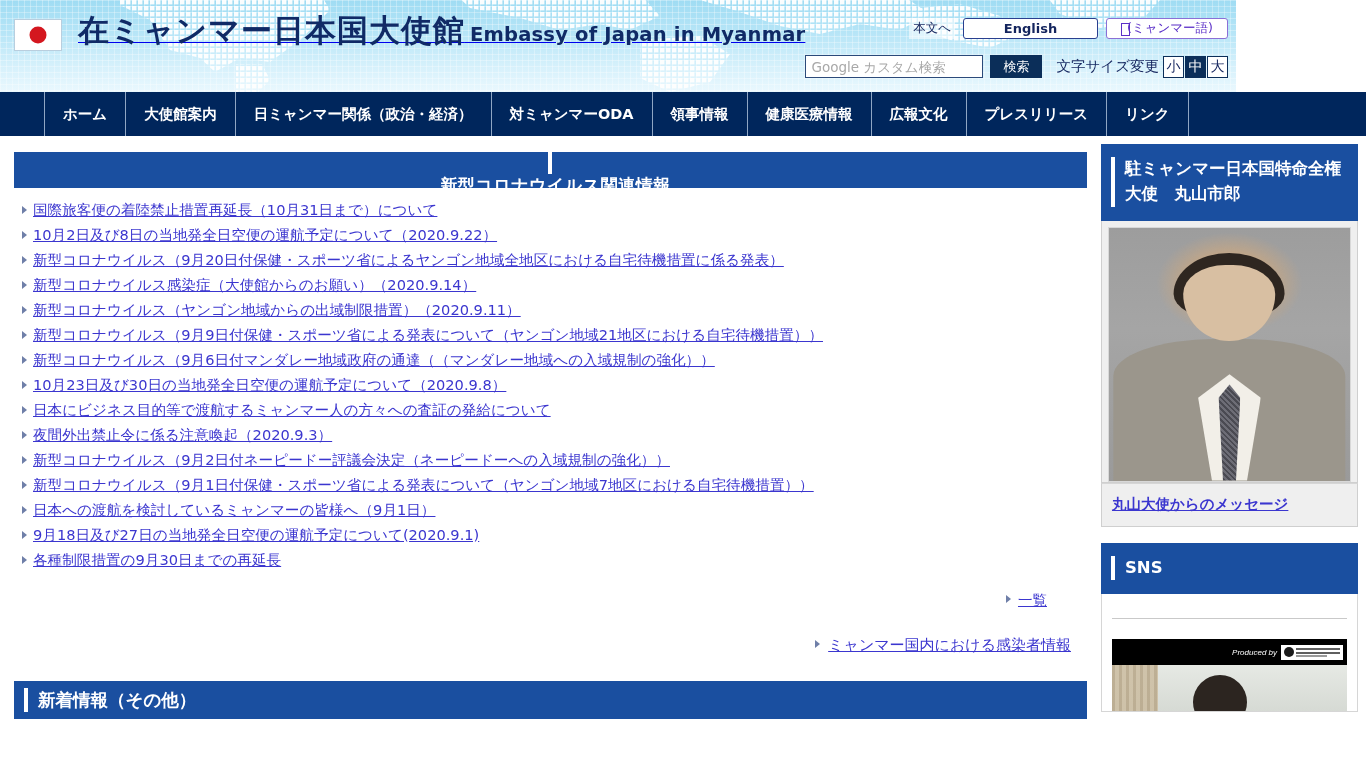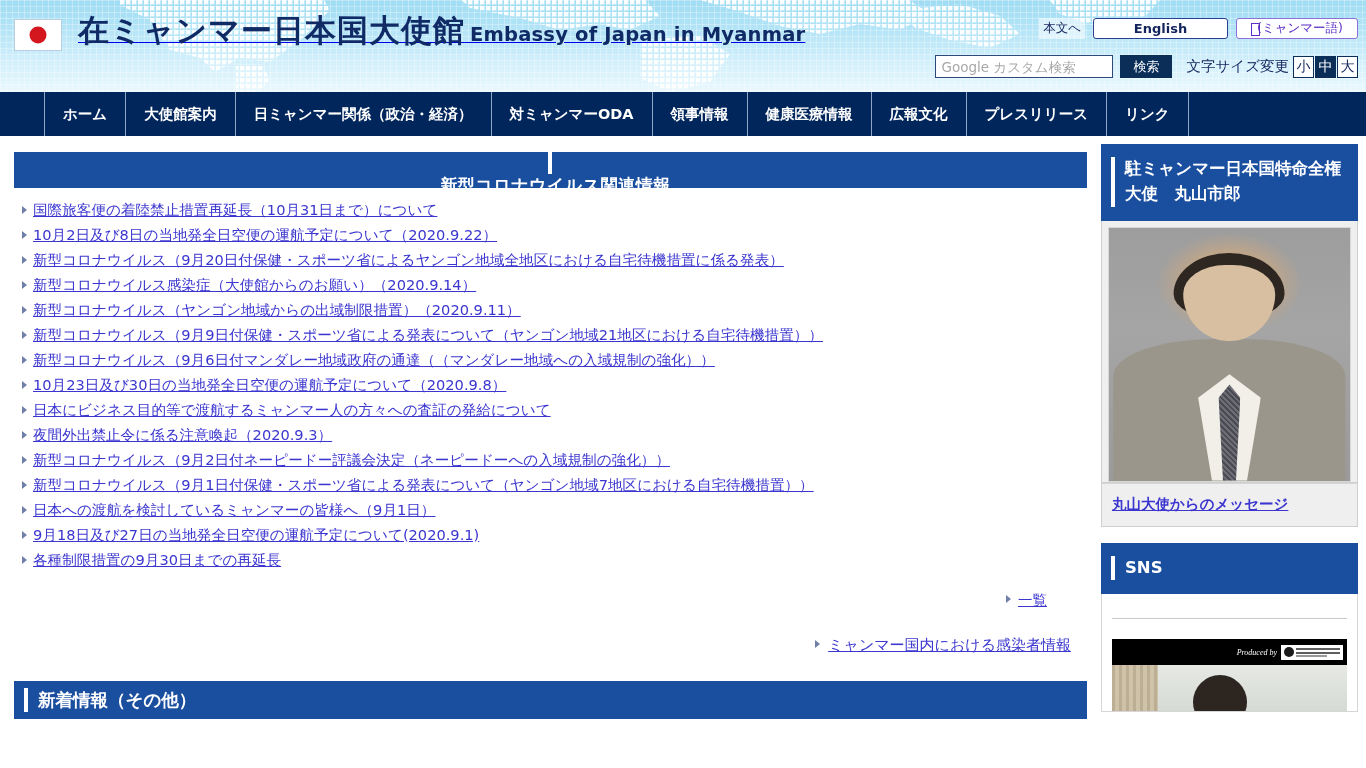--- a/index.html
+++ b/index.html
@@ -9,21 +9,21 @@
     width: 1366px;
     height: 768px;
     overflow: hidden;
     background: #ffffff;
     font-family: "DejaVu Sans", "Liberation Sans", sans-serif;
   }
 
   
   .site-header {
     position: relative;
-    width: 1366px;
+    width: 1236px;
     height: 92px;
     background:
       linear-gradient(to bottom, #9fdcf3 0%, #b6e5f7 35%, #d4f0fb 70%, #eaf8fe 100%);
     overflow: hidden;
   }
   .world-map {
     position: absolute;
     top: 0; left: 0;
     width: 1366px; height: 92px;
     opacity: .95;
@@ -408,21 +408,21 @@
     display: flex;
     align-items: center;
     justify-content: flex-end;
     padding-right: 4px;
     gap: 4px;
   }
   .produced-by {
     color: #ffffff;
     font-size: 8px;
     font-style: italic;
-    font-family: Liberation Serif, serif;
+    font-family: Liberation Sans, sans-serif;
   }
   .produced-logo {
     background: #ffffff;
     height: 15px;
     display: flex;
     align-items: center;
     gap: 2px;
     padding: 0 3px;
   }
   .produced-logo .dot {

